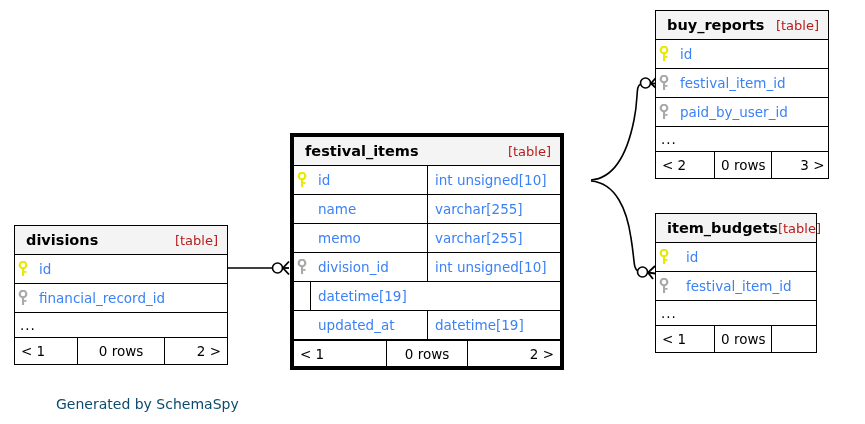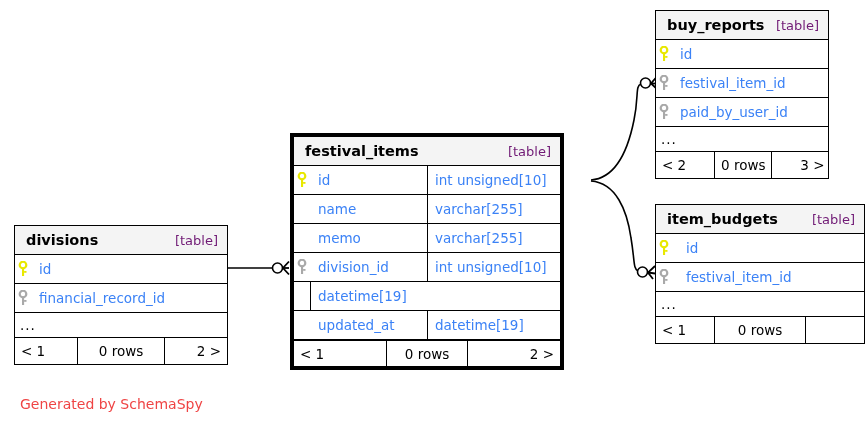--- a/index.html
+++ b/index.html
@@ -53,21 +53,21 @@
   }
   .node-title {
     font-weight: bold;
     font-size: 14.5px;
     color: #000000;
     white-space: nowrap;
   }
   .node-kind {
     margin-left: auto;
     font-size: 13px;
-    color: #701a75;
+    color: #b91c1c;
     white-space: nowrap;
   }
 
   .row {
     display: flex;
     align-items: stretch;
     border-bottom: 1px solid #000000;
     height: 29px;
     box-sizing: border-box;
   }
@@ -140,22 +140,23 @@
     padding: 0 6px;
   }
   .foot-prev { justify-content: flex-start; }
   .foot-mid  { justify-content: center; border-left: 1px solid #000000; border-right: 1px solid #000000; }
   .foot-next { justify-content: flex-end; }
 
   
   .caption {
     position: absolute;
     font-size: 14px;
-    color: #ef4444;
-    white-space: nowrap;
+    color: #0c4a6e;
+    white-space: nowrap;
+    margin-left: 36px;
   }
 </style>
 </head>
 <body>
 
 <div id="canvas">
 
   <svg id="edges" viewBox="0 0 865 424" width="865" height="424">
 
     <g>
@@ -354,21 +355,21 @@
       <span>...</span>
     </div>
 
     <div class="node-footer">
       <span class="foot-cell foot-prev" style="flex:0 0 58px;">&lt; 2</span>
       <span class="foot-cell foot-mid" style="flex:1 1 auto;">0 rows</span>
       <span class="foot-cell foot-next" style="flex:0 0 58px;">3 &gt;</span>
     </div>
   </div>
 
-  <div class="node" style="left:655px; top:204px; width:210px;">
+  <div class="node" style="left:655px; top:213px; width:162px;">
     <div class="node-header">
       <span class="node-title">item_budgets</span>
       <span class="node-kind">[table]</span>
     </div>
 
     <div class="row">
       <span class="keyslot">
         <svg width="10" height="16" viewBox="0 0 10 16">
           <circle cx="5" cy="4" r="3.3" fill="none" stroke="#e8e800" stroke-width="2.2"></circle>
           <rect x="4" y="6.5" width="2.1" height="8.5" fill="#e8e800"></rect>

